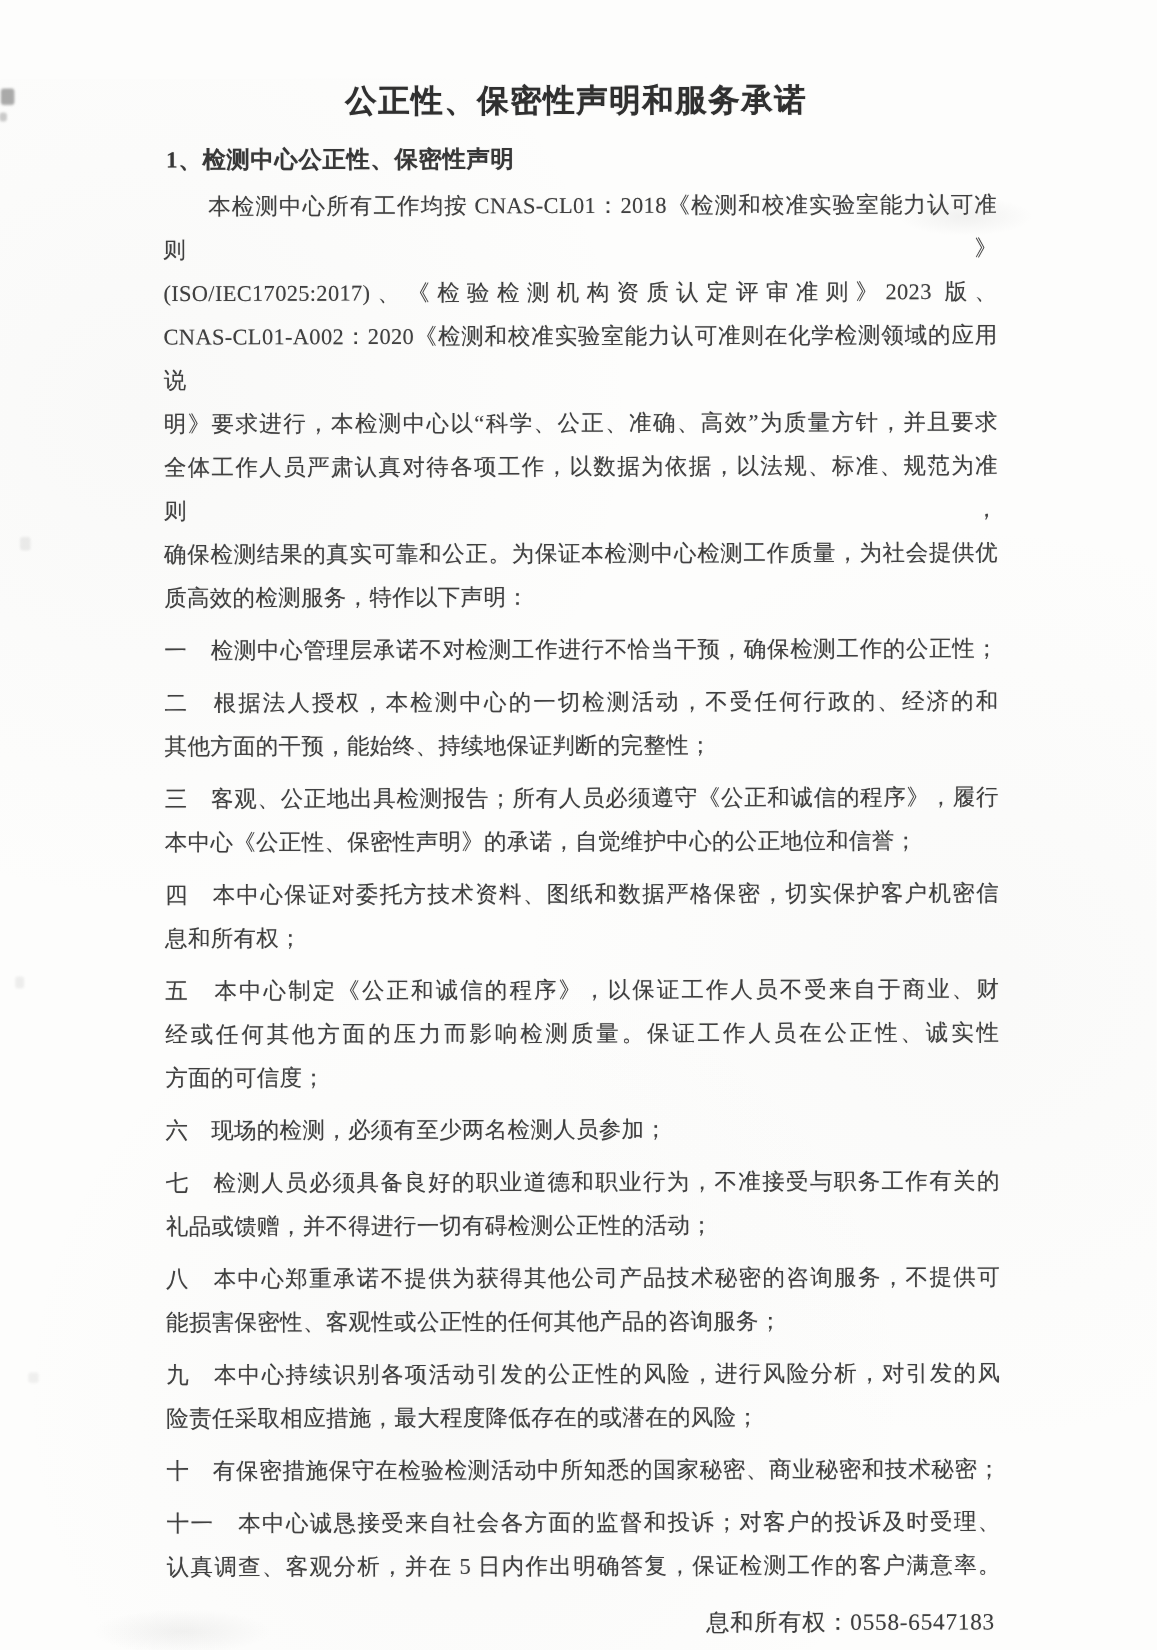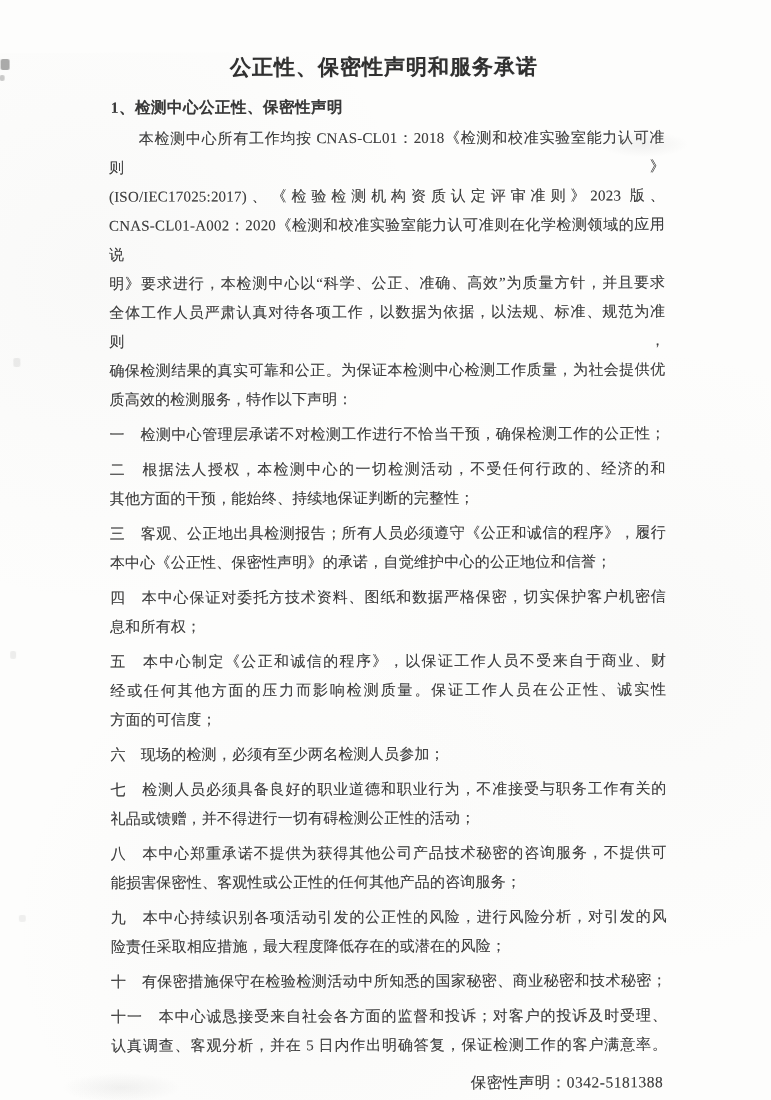--- a/index.html
+++ b/index.html
@@ -156,15 +156,15 @@
       <div class="block item">
         <div class="line just">十　有保密措施保守在检验检测活动中所知悉的国家秘密、商业秘密和技术秘密；</div>
       </div>
       <div class="block item">
         <div class="line just">十一　本中心诚恳接受来自社会各方面的监督和投诉；对客户的投诉及时受理、</div>
         <div class="line just">认真调查、客观分析，并在 5 日内作出明确答复，保证检测工作的客户满意率。</div>
       </div>
     </div>
 
   <div class="footer-line">
-    <span>保密性声明：</span><span>0342-5181388</span>
+    <span>息和所有权：</span><span>0558-6547183</span>
   </div>
 </div>
 
 </body></html>

